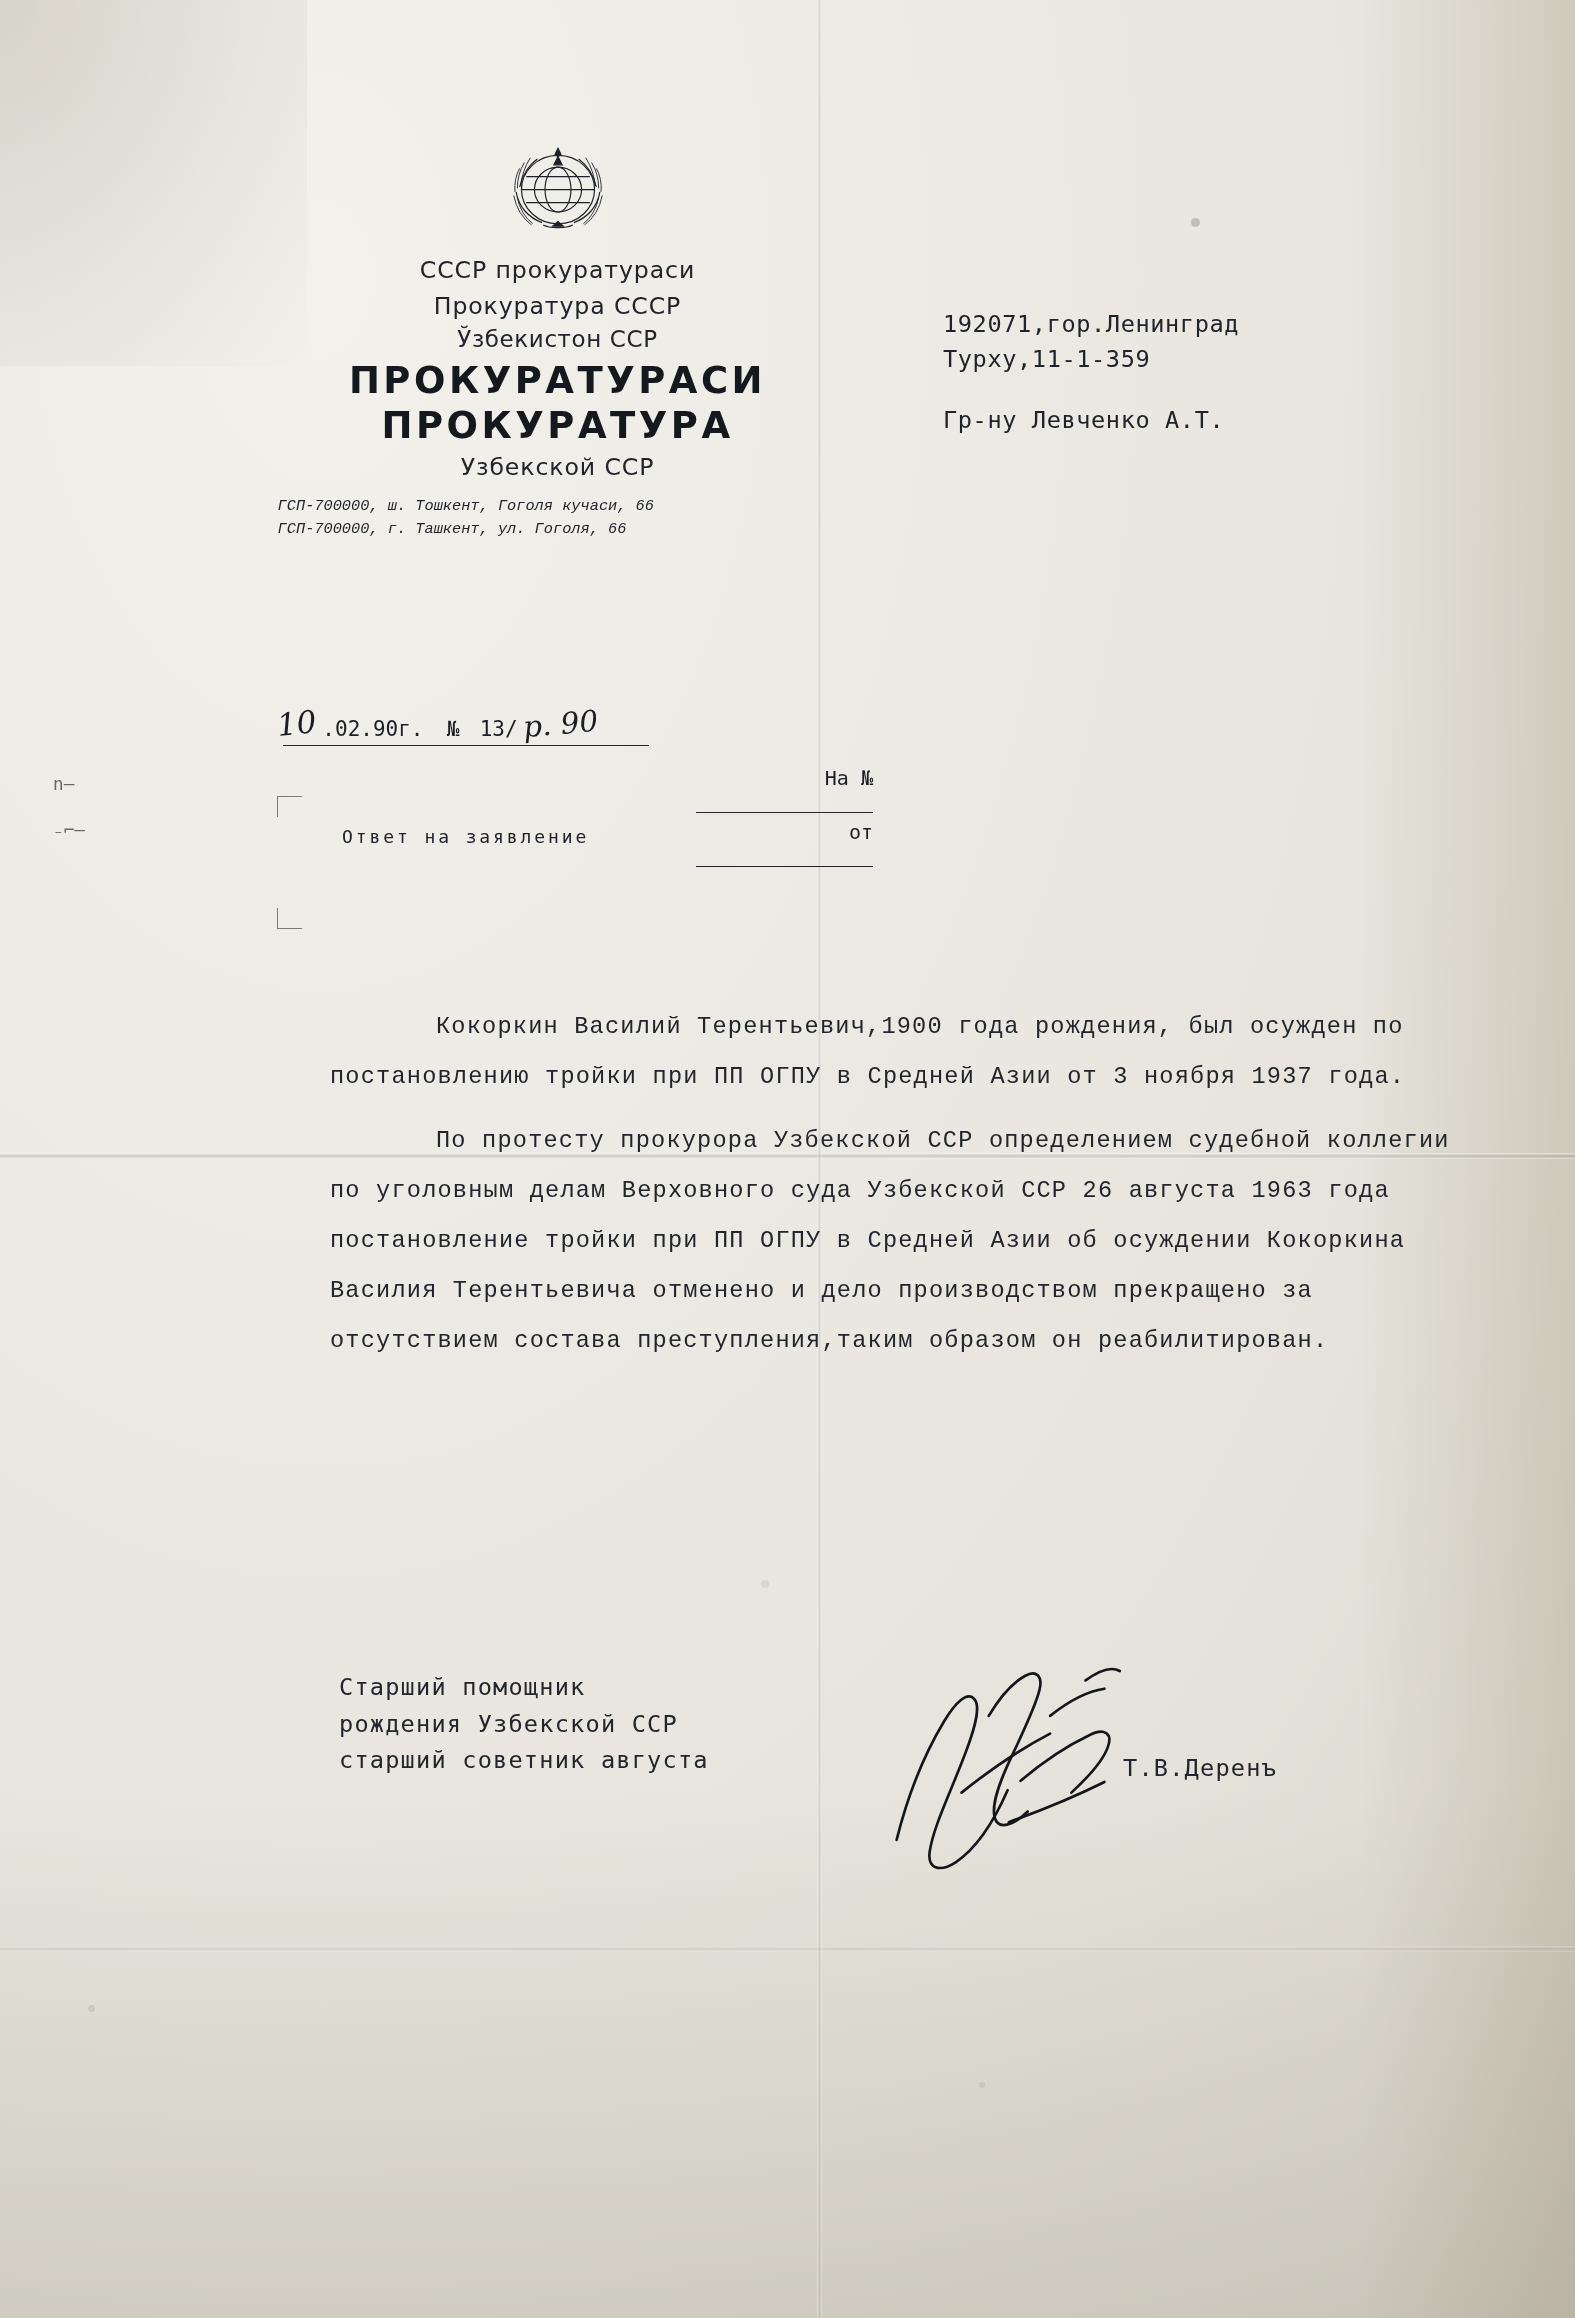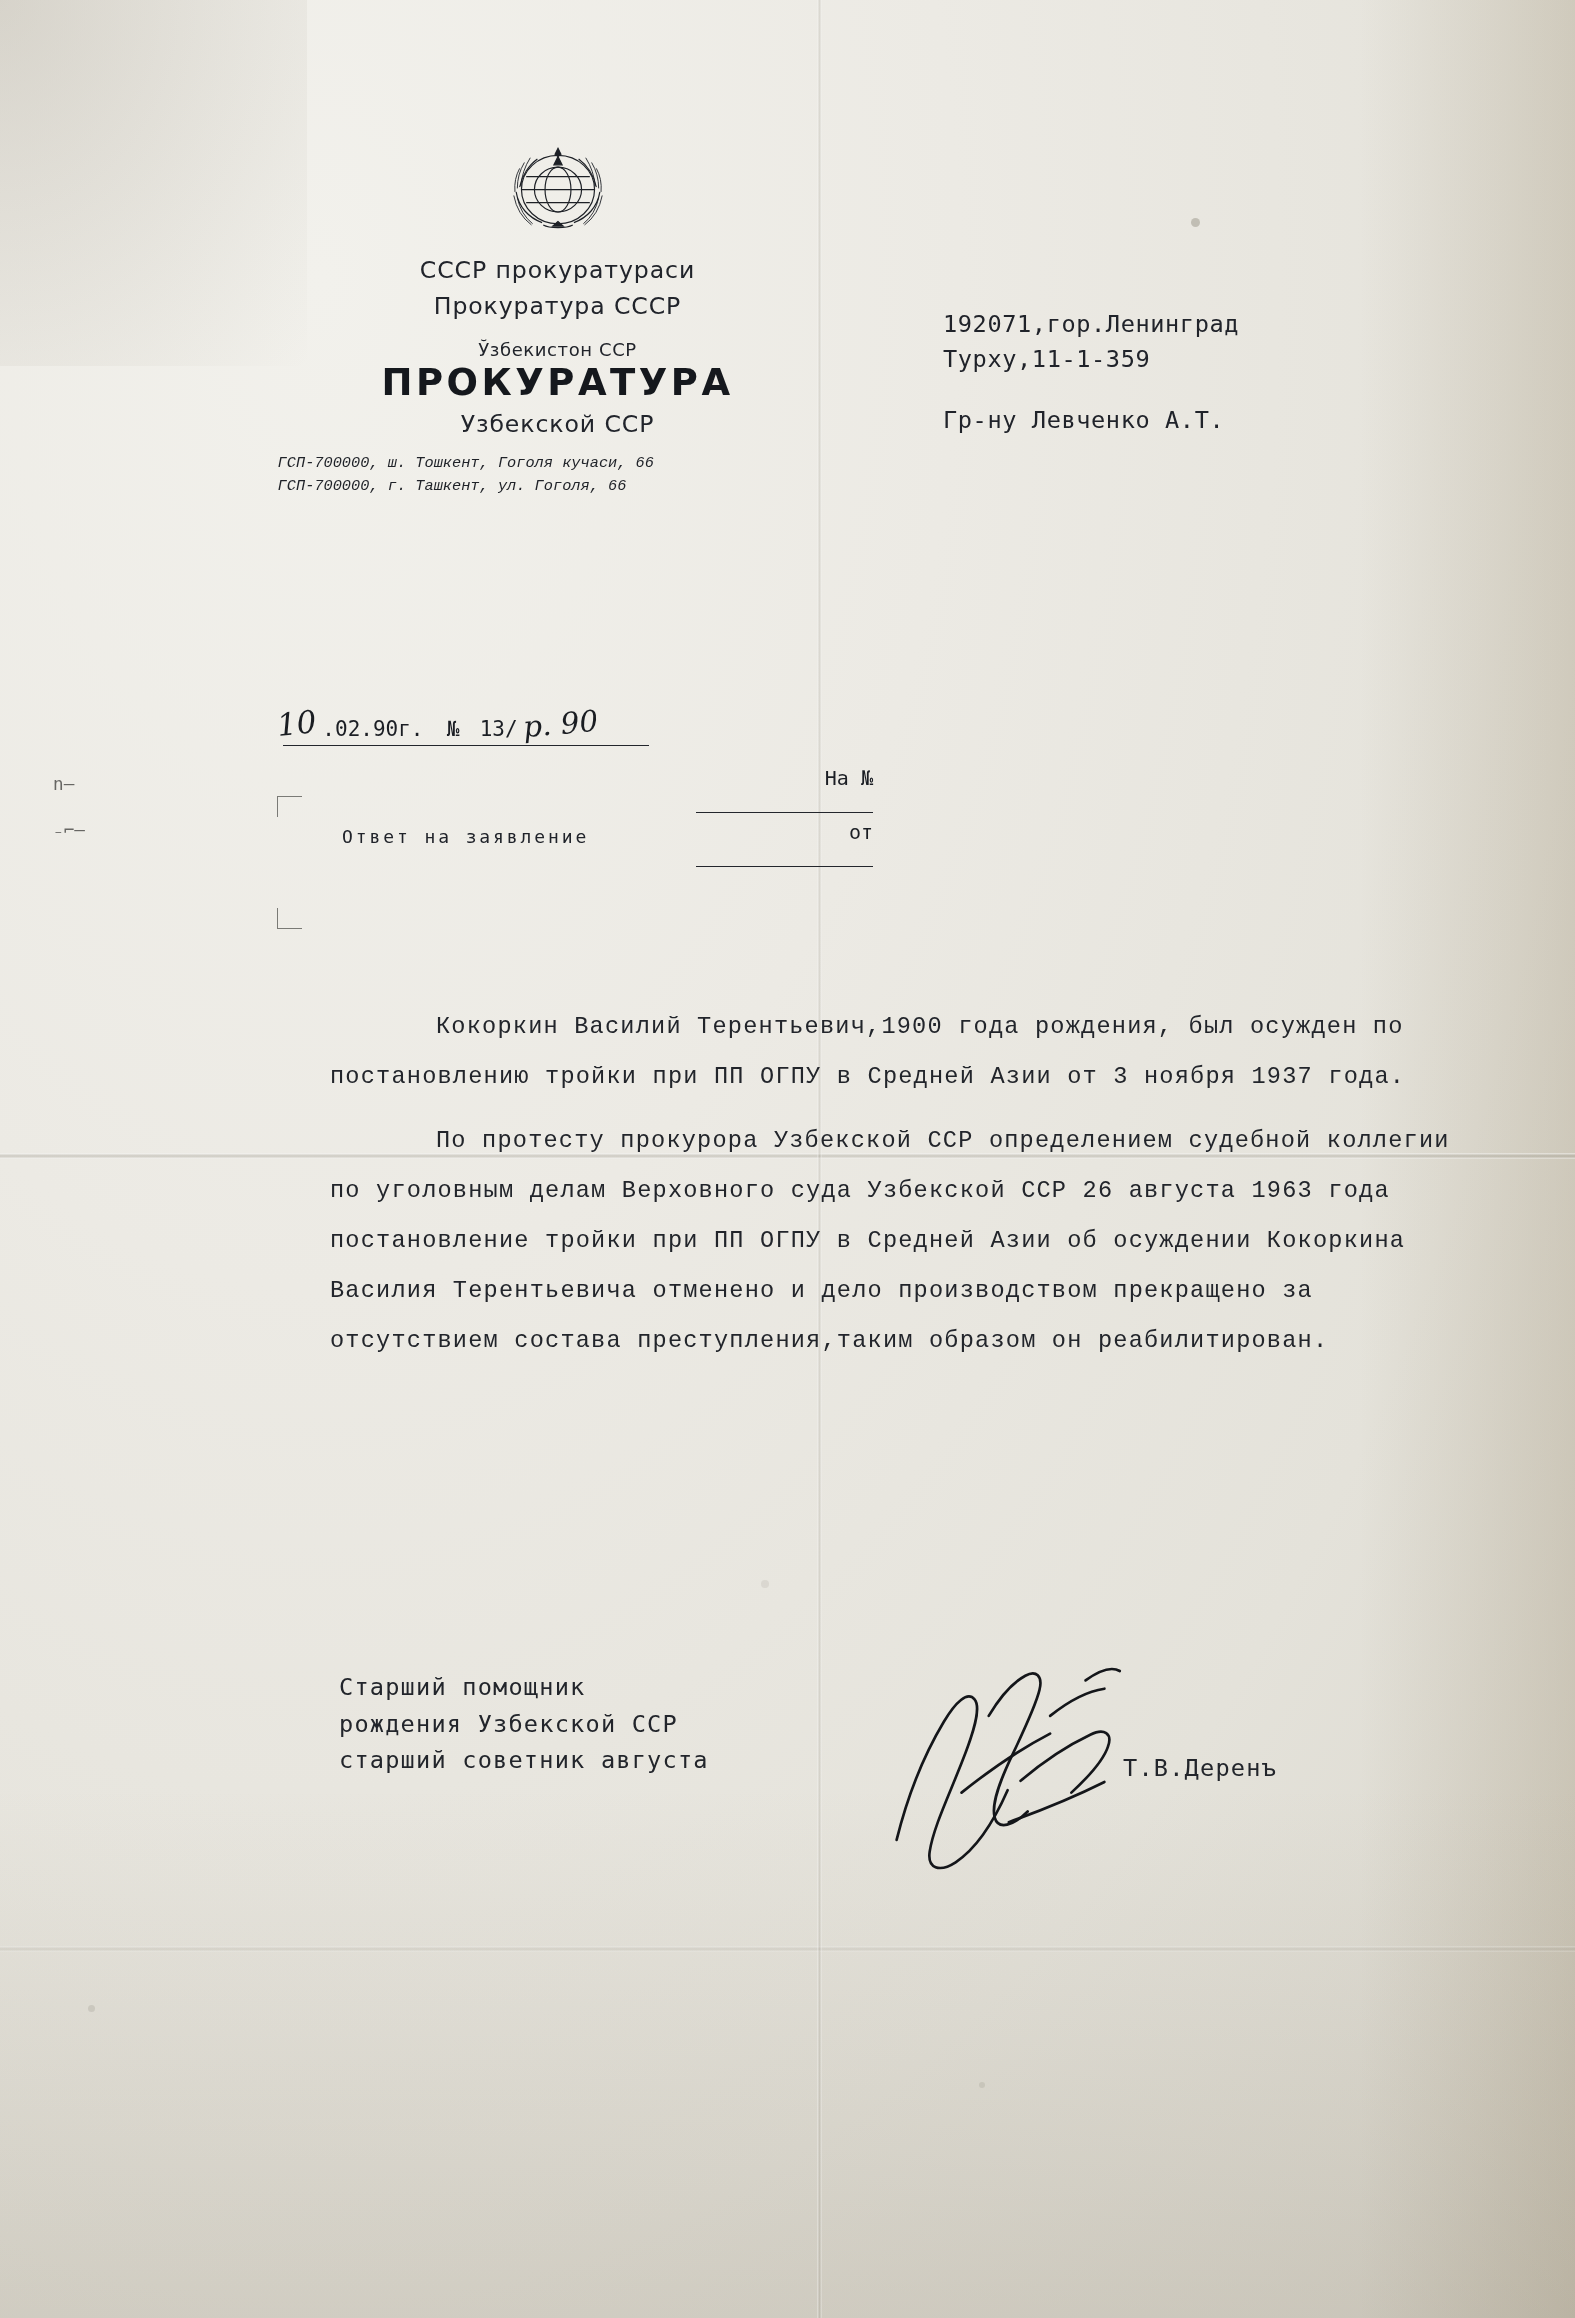--- a/index.html
+++ b/index.html
@@ -81,22 +81,22 @@
   .emblem svg { display: block; }
   .lh-line1, .lh-line2 {
     font-family: "DejaVu Sans", sans-serif;
     font-size: 23.6px;
     letter-spacing: 0.9px;
     color: #21242b;
     line-height: 1.5;
   }
   .lh-line3 {
     font-family: "DejaVu Sans", sans-serif;
-    font-size: 18px;
-    margin-top: 15px;
+    font-size: 23px;
+    margin-top: 2px;
     letter-spacing: 0.6px;
     color: #21242b;
   }
   .lh-big1, .lh-big2 {
     font-family: "DejaVu Sans", sans-serif;
     font-weight: bold;
     font-size: 37px;
     letter-spacing: 3.5px;
     line-height: 1.22;
     color: #15181d;
@@ -288,20 +288,21 @@
           <path d="M48 42 q-14 22 -16 48 M142 42 q14 22 16 48"></path>
           <path d="M26 110 q6 28 26 44 M164 110 q-6 28 -26 44"></path>
           <path d="M20 106 q6 32 30 50 M170 106 q-6 32 -30 50"></path>
         </g>
       </svg>
     </div>
 
     <div class="lh-line1">СССР прокуратураси</div>
     <div class="lh-line2">Прокуратура СССР</div>
     <div class="lh-line3">Ўзбекистон ССР</div>
+    <div class="lh-big1">ПРОКУРАТУРАСИ</div>
     <div class="lh-big2">ПРОКУРАТУРА</div>
     <div class="lh-line6">Узбекской ССР</div>
 
     <div class="lh-addr">
       <div>ГСП-700000, ш. Тошкент, Гоголя кучаси, 66</div>
       <div>ГСП-700000, г. Ташкент, ул. Гоголя, 66</div>
     </div>
   </div>
 
   <div class="datenum">

